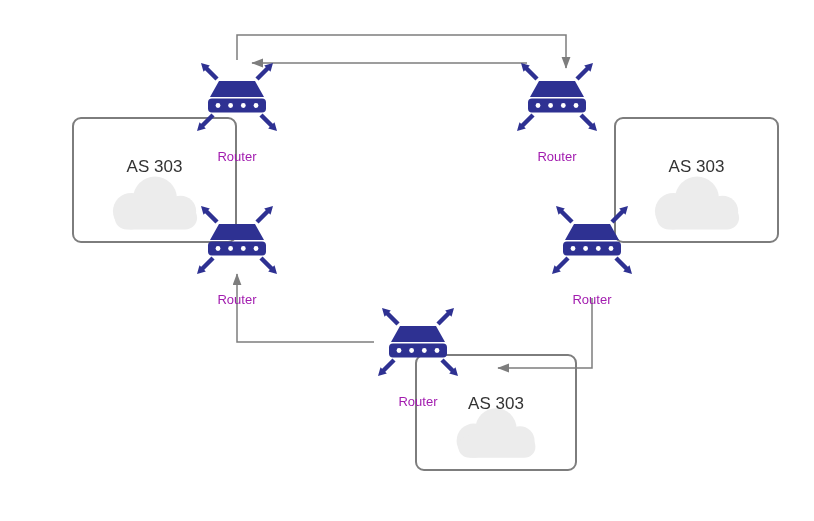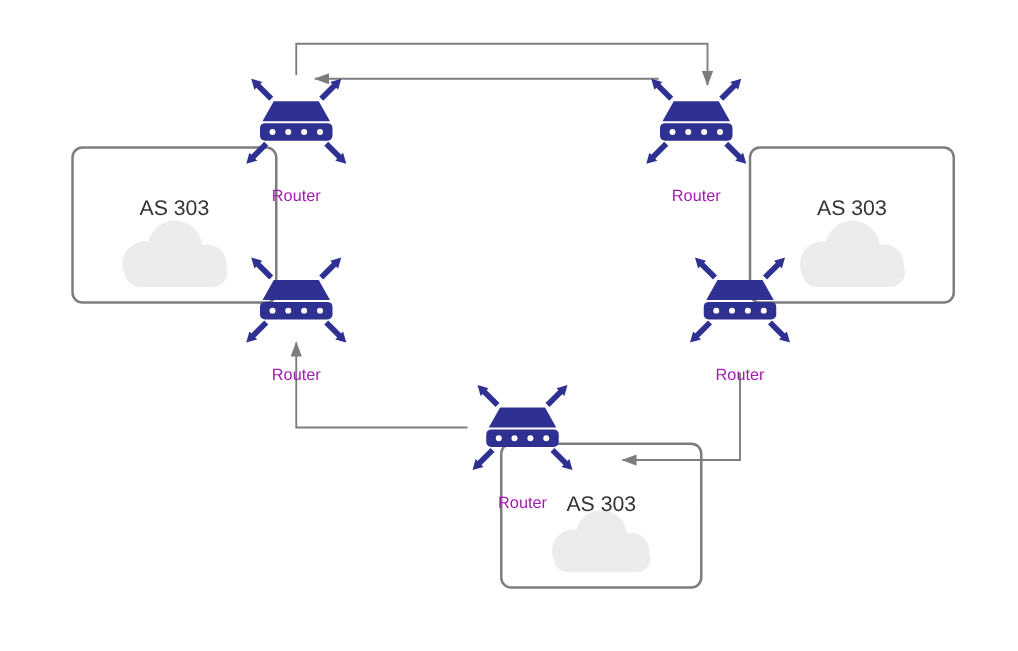--- a/index.html
+++ b/index.html
@@ -24,20 +24,21 @@
     z-index: 2;
   }
 
   
   .as-box {
     position: absolute;
     border: 2px solid #7d7d7d;
     border-radius: 9px;
     background: transparent;
     z-index: 1;
+    margin-left: 15px;
   }
   .as-left   { left: 57px;  top: 117px; width: 161px; height: 122px; }
   .as-right  { left: 599px; top: 117px; width: 161px; height: 122px; }
   .as-bottom { left: 400px; top: 354px; width: 158px; height: 113px; }
 
   .as-label {
     position: absolute;
     top: 38px;
     left: 0;
     width: 100%;

